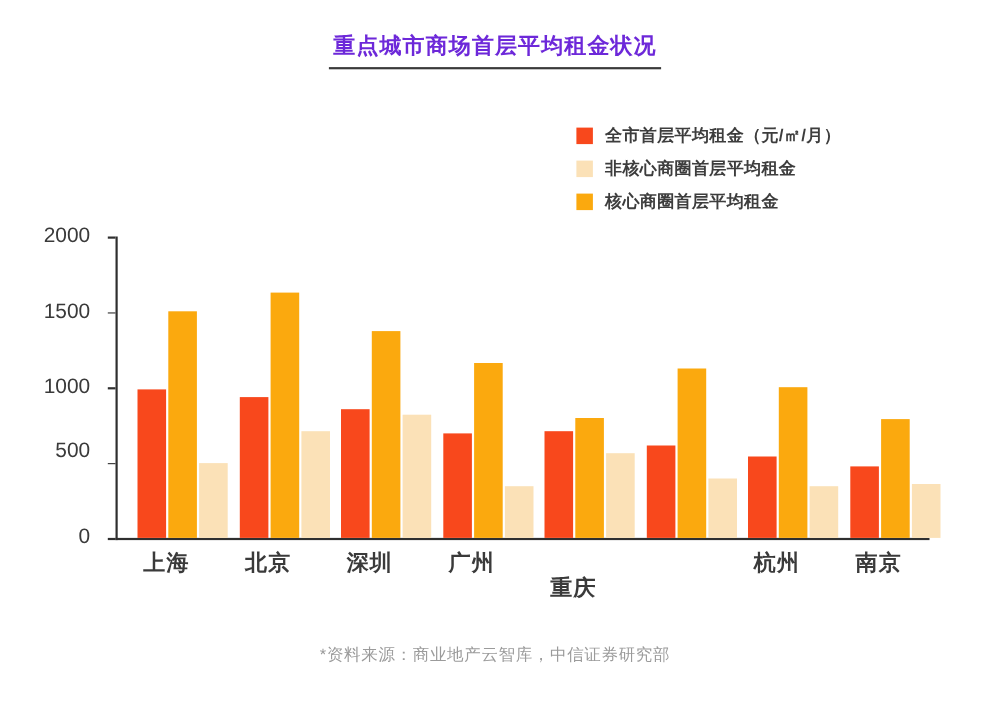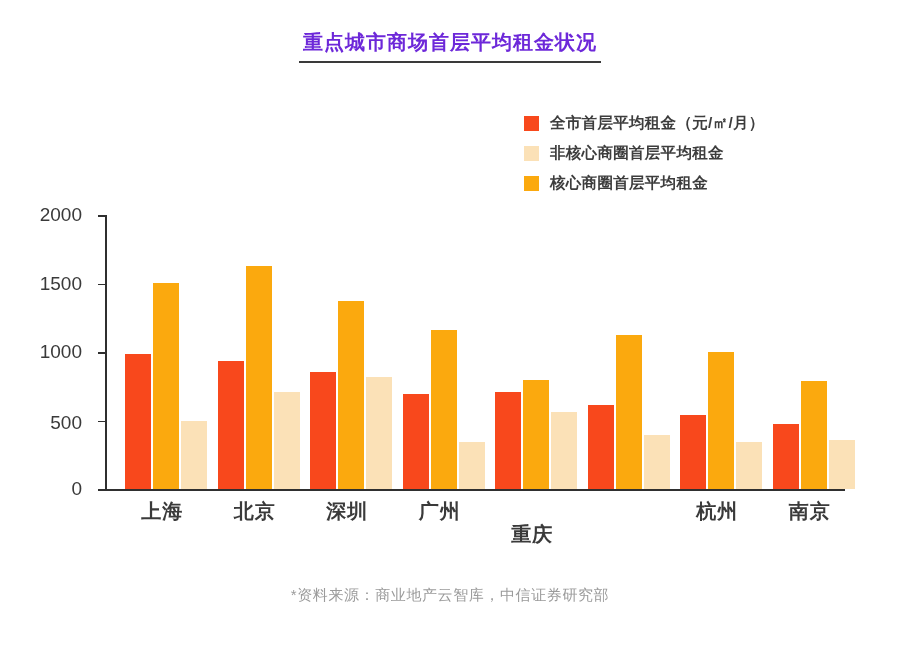--- a/index.html
+++ b/index.html
@@ -120,21 +120,21 @@
     bottom: 0;
     width: 26px;
   }
   .bar.s0 { left: 0px;  background: #F8481C; }
   .bar.s1 { left: 28px; background: #FBA90E; }
   .bar.s2 { left: 56px; background: #FBE1B7; }
 
   
   #xlabels {
     position: absolute;
-    left: 116px;
+    left: 105px;
     top: 498px;
     width: 740px;
     height: 34px;
   }
   .xlabel {
     position: absolute;
     top: 0;
     width: 90px;
     text-align: center;
     font-size: 20px;
@@ -172,21 +172,21 @@
     <span class="legend-label">非核心商圈首层平均租金</span>
   </div>
   <div class="legend-row">
     <span class="legend-swatch" style="background: rgb(251, 169, 14);"></span>
     <span class="legend-label">核心商圈首层平均租金</span>
   </div>
 </div>
 
 <div id="ylabels">
     <div class="ylabel" style="top: 274px;">0</div>
-    <div class="ylabel" style="top: 208px; margin-left: 12px;">500</div>
+    <div class="ylabel" style="top: 195px; margin-left: 12px;">500</div>
     <div class="ylabel" style="top: 137px;">1000</div>
     <div class="ylabel" style="top: 68.5px;">1500</div>
     <div class="ylabel" style="top: 0px;">2000</div>
   </div>
 
 <div id="plot">
   <div id="axis-y"></div>
   <div id="axis-x"></div>
 <div class="tick-mark" style="top: 274px; left: -7px;"></div>
     <div class="tick-mark" style="top: 205.5px; left: -7px;"></div>

